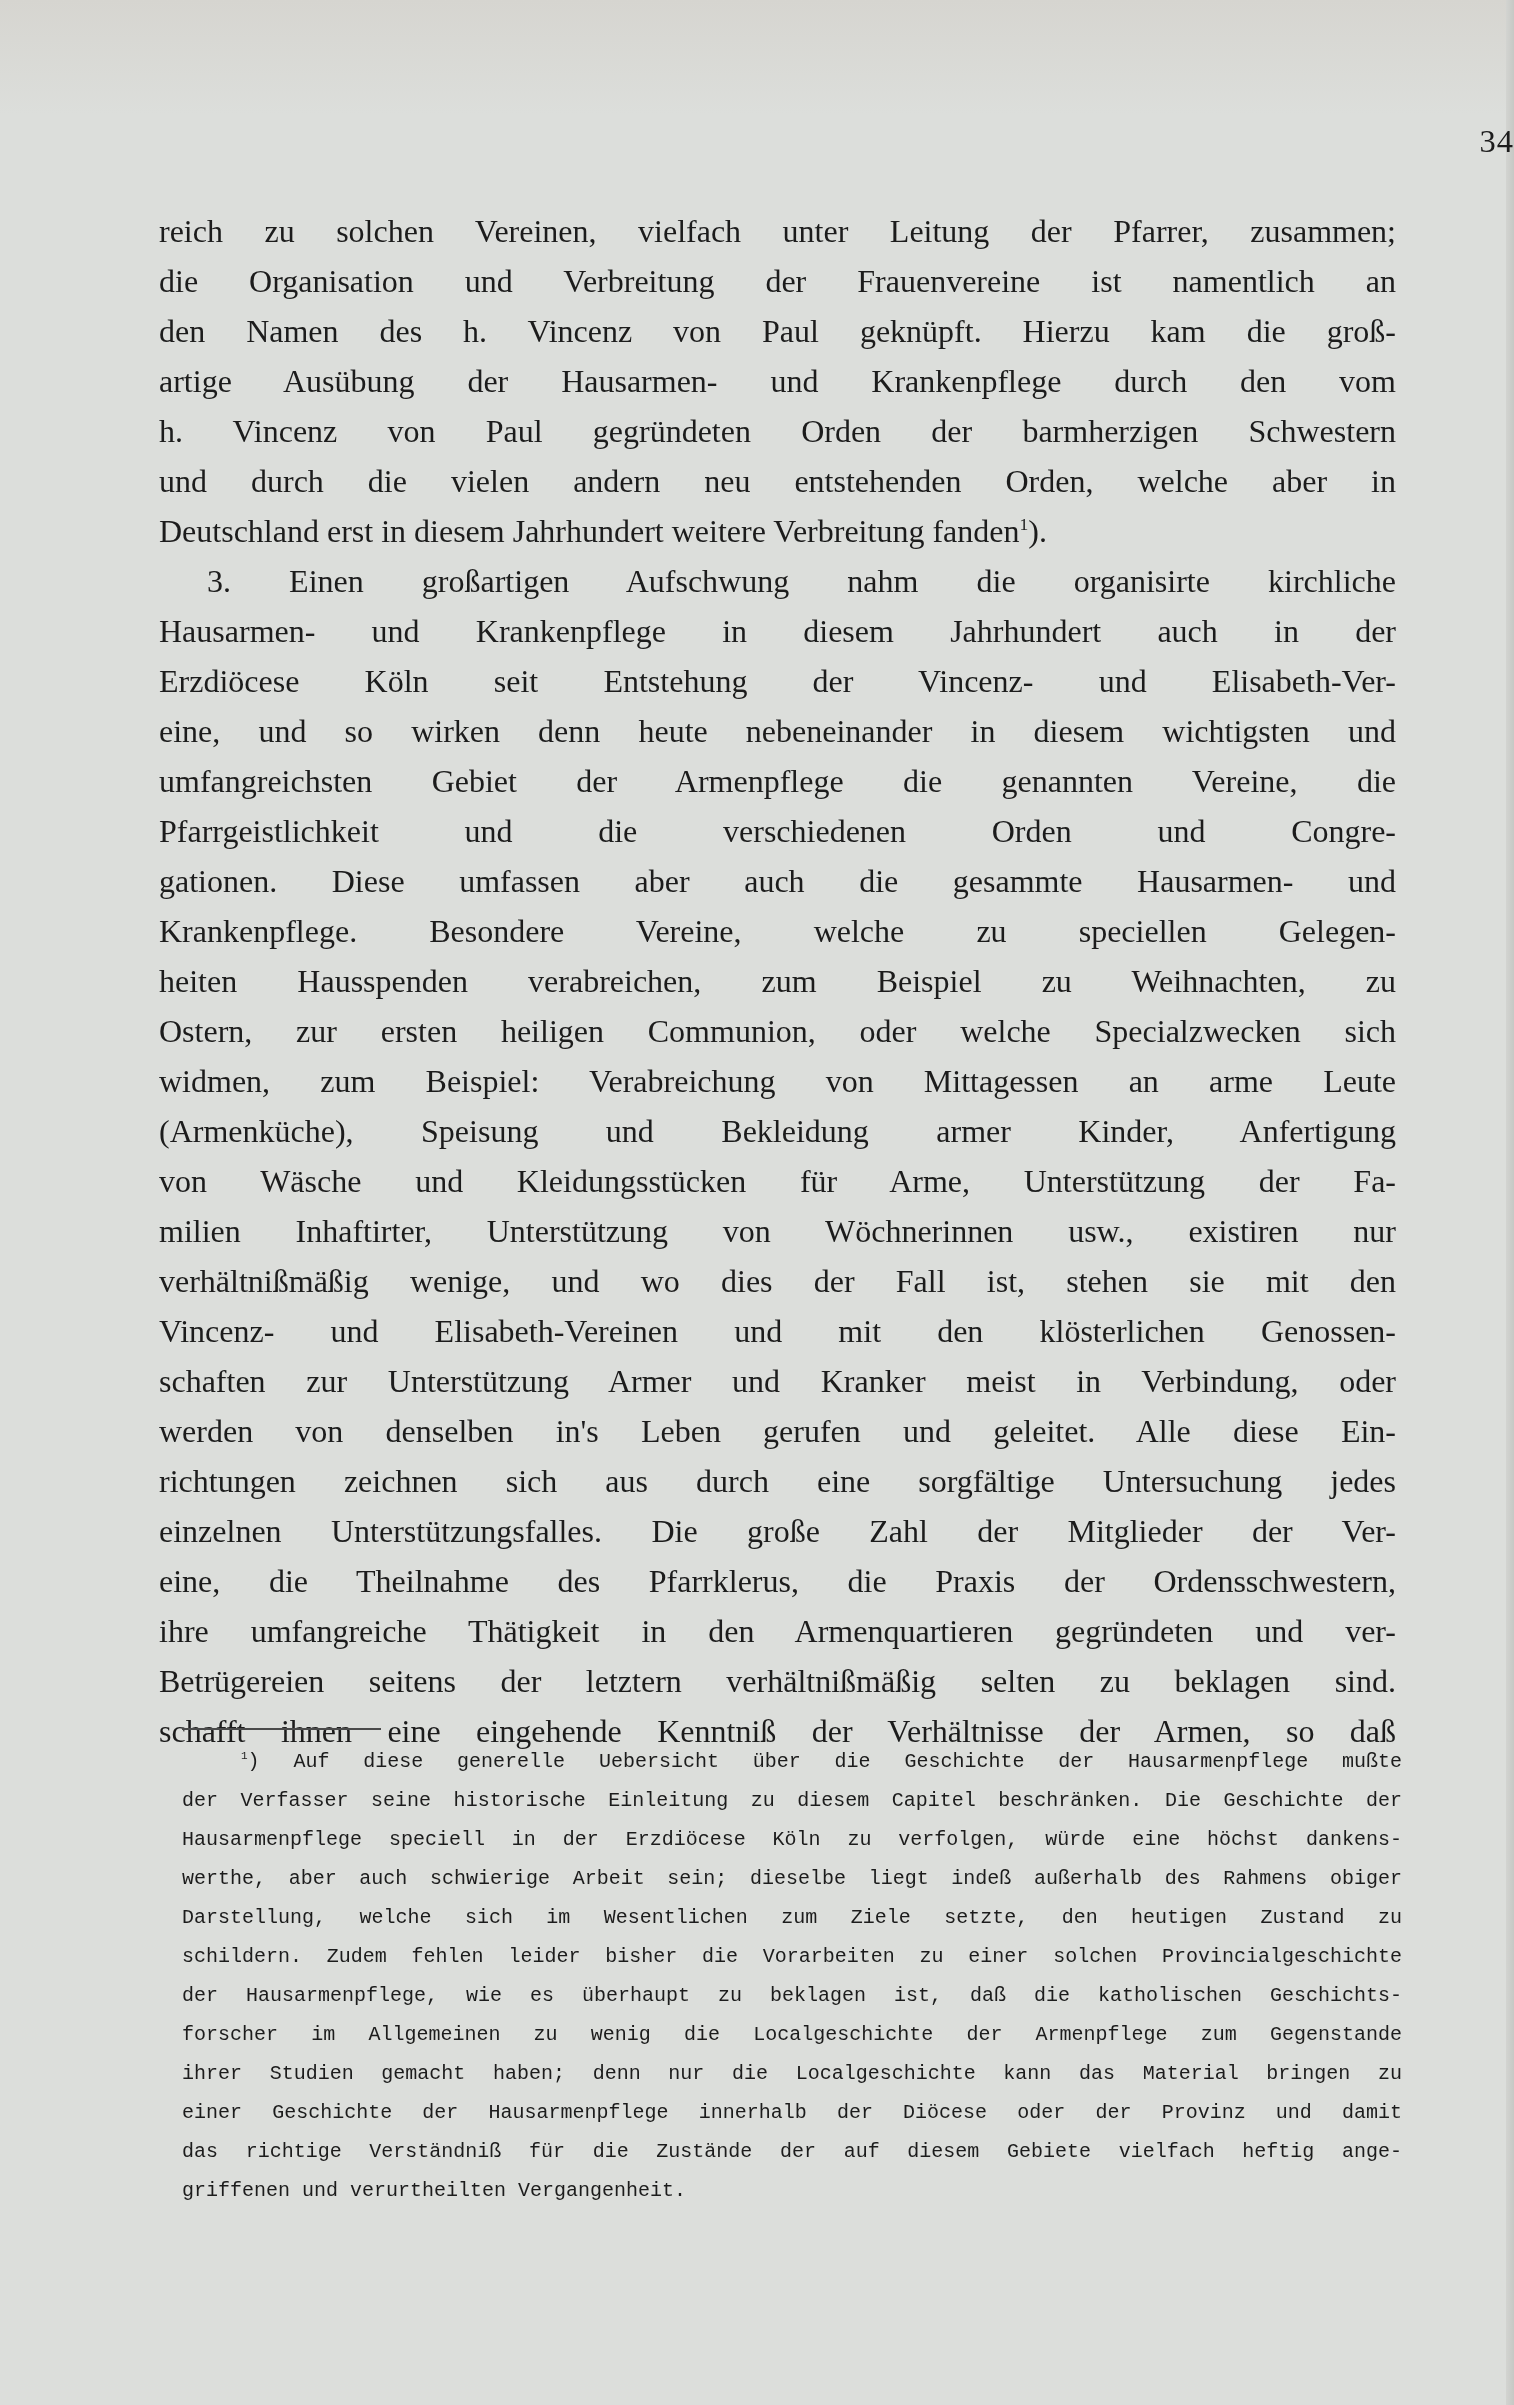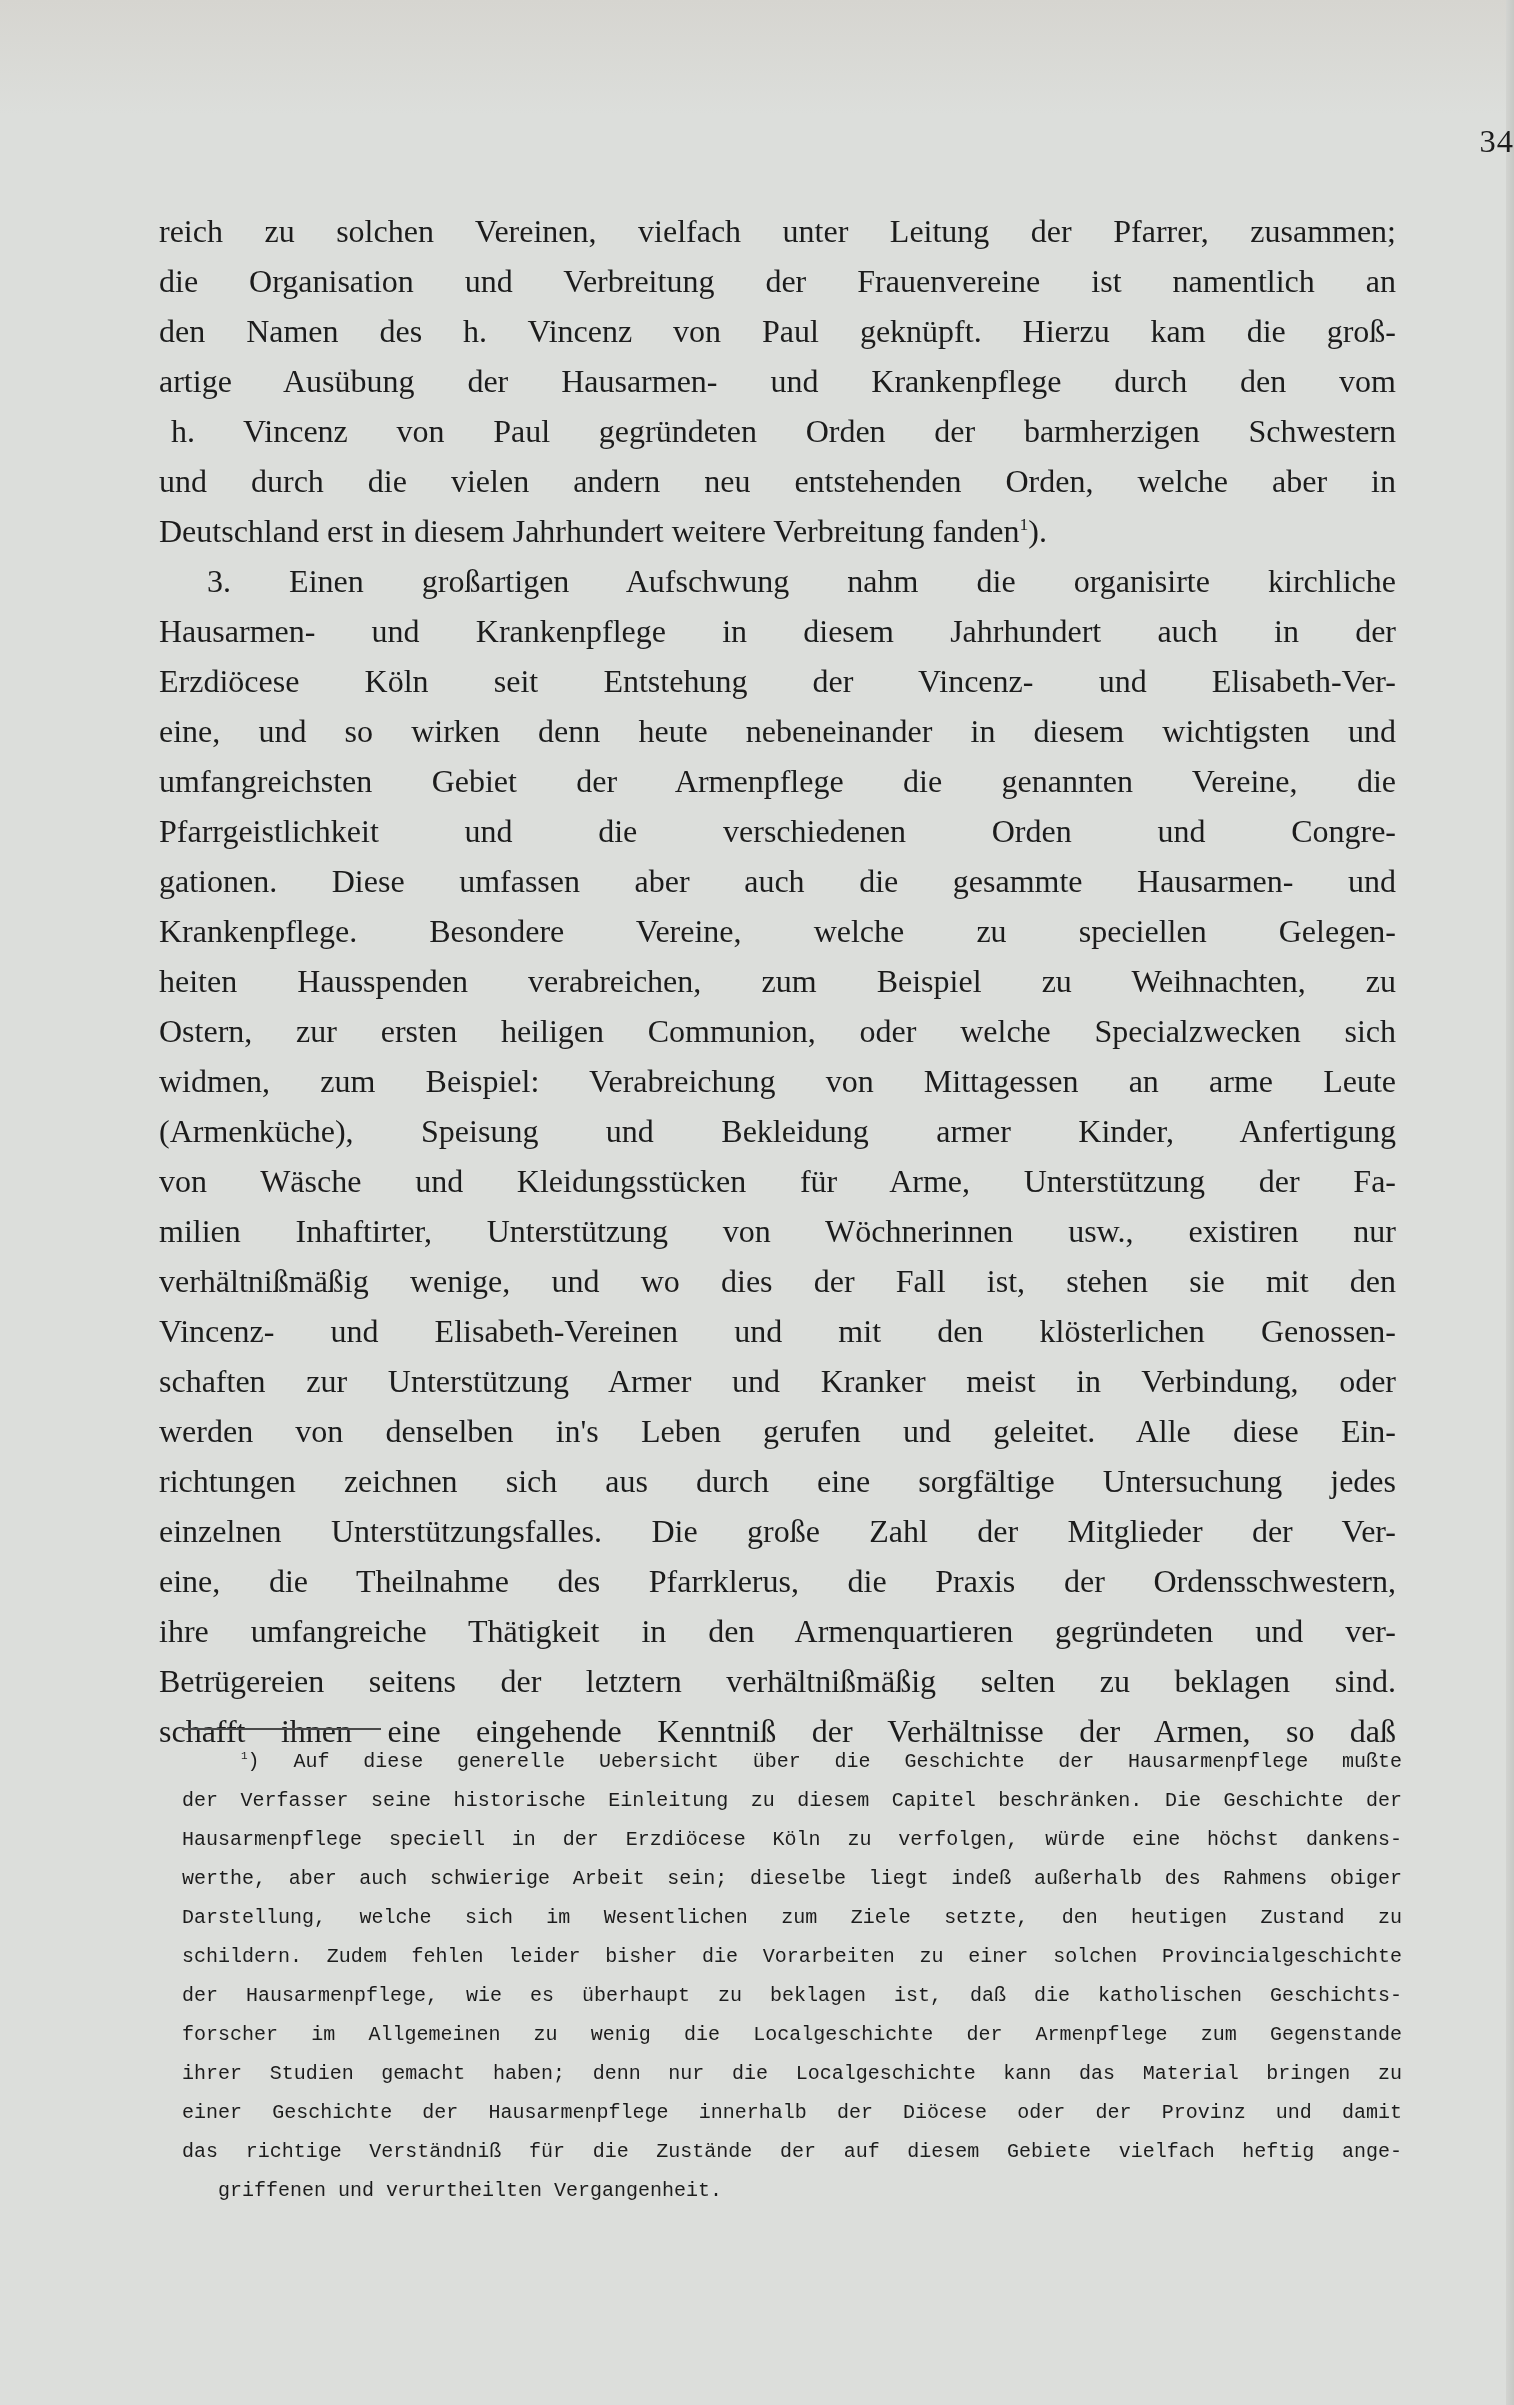--- a/index.html
+++ b/index.html
@@ -57,21 +57,21 @@
 <div class="page-shade-top"></div>
 <div class="page-edge-right"></div>
 
 <div class="page-number">34</div>
 
 <div class="body-text">
   <span class="line" style="display: block;">reich zu solchen Vereinen, vielfach unter Leitung der Pfarrer, zusammen;</span>
   <span class="line" style="display: block;">die Organisation und Verbreitung der Frauenvereine ist namentlich an</span>
   <span class="line" style="display: block;">den Namen des h. Vincenz von Paul geknüpft. Hierzu kam die groß-</span>
   <span class="line" style="display: block;">artige Ausübung der Hausarmen- und Krankenpflege durch den vom</span>
-  <span class="line" style="display: block; margin-left: 12px;">h. Vincenz von Paul gegründeten Orden der barmherzigen Schwestern</span>
+  <span class="line" style="display: block;">h. Vincenz von Paul gegründeten Orden der barmherzigen Schwestern</span>
   <span class="line" style="display: block;">und durch die vielen andern neu entstehenden Orden, welche aber in</span>
   <span class="line" style="text-align-last: left; display: block;"><span>Deutschland erst in diesem Jahrhundert weitere Verbreitung fanden</span><span class="sup">1</span><span>).</span></span>
   <span class="line indent" style="display: block;">3. Einen großartigen Aufschwung nahm die organisirte kirchliche</span>
   <span class="line" style="display: block;">Hausarmen- und Krankenpflege in diesem Jahrhundert auch in der</span>
   <span class="line" style="display: block;">Erzdiöcese Köln seit Entstehung der Vincenz- und Elisabeth-Ver-</span>
   <span class="line" style="display: block;">eine, und so wirken denn heute nebeneinander in diesem wichtigsten und</span>
   <span class="line" style="display: block;">umfangreichsten Gebiet der Armenpflege die genannten Vereine, die</span>
   <span class="line" style="display: block;">Pfarrgeistlichkeit und die verschiedenen Orden und Congre-</span>
   <span class="line" style="display: block;">gationen. Diese umfassen aber auch die gesammte Hausarmen- und</span>
   <span class="line" style="display: block;">Krankenpflege. Besondere Vereine, welche zu speciellen Gelegen-</span>
@@ -100,15 +100,15 @@
   <span class="fn-line" style="display: block;">der Verfasser seine historische Einleitung zu diesem Capitel beschränken. Die Geschichte der</span>
   <span class="fn-line" style="display: block;">Hausarmenpflege speciell in der Erzdiöcese Köln zu verfolgen, würde eine höchst dankens-</span>
   <span class="fn-line" style="display: block;">werthe, aber auch schwierige Arbeit sein; dieselbe liegt indeß außerhalb des Rahmens obiger</span>
   <span class="fn-line" style="display: block;">Darstellung, welche sich im Wesentlichen zum Ziele setzte, den heutigen Zustand zu</span>
   <span class="fn-line" style="display: block;">schildern. Zudem fehlen leider bisher die Vorarbeiten zu einer solchen Provincialgeschichte</span>
   <span class="fn-line" style="display: block;">der Hausarmenpflege, wie es überhaupt zu beklagen ist, daß die katholischen Geschichts-</span>
   <span class="fn-line" style="display: block;">forscher im Allgemeinen zu wenig die Localgeschichte der Armenpflege zum Gegenstande</span>
   <span class="fn-line" style="display: block;">ihrer Studien gemacht haben; denn nur die Localgeschichte kann das Material bringen zu</span>
   <span class="fn-line" style="display: block;">einer Geschichte der Hausarmenpflege innerhalb der Diöcese oder der Provinz und damit</span>
   <span class="fn-line" style="display: block;">das richtige Verständniß für die Zustände der auf diesem Gebiete vielfach heftig ange-</span>
-  <span class="fn-line last" style="display: block; margin-left: 36px;">griffenen und verurtheilten Vergangenheit.</span>
+  <span class="fn-line last" style="display: block;">griffenen und verurtheilten Vergangenheit.</span>
 </div>
 
 
 </body></html>

